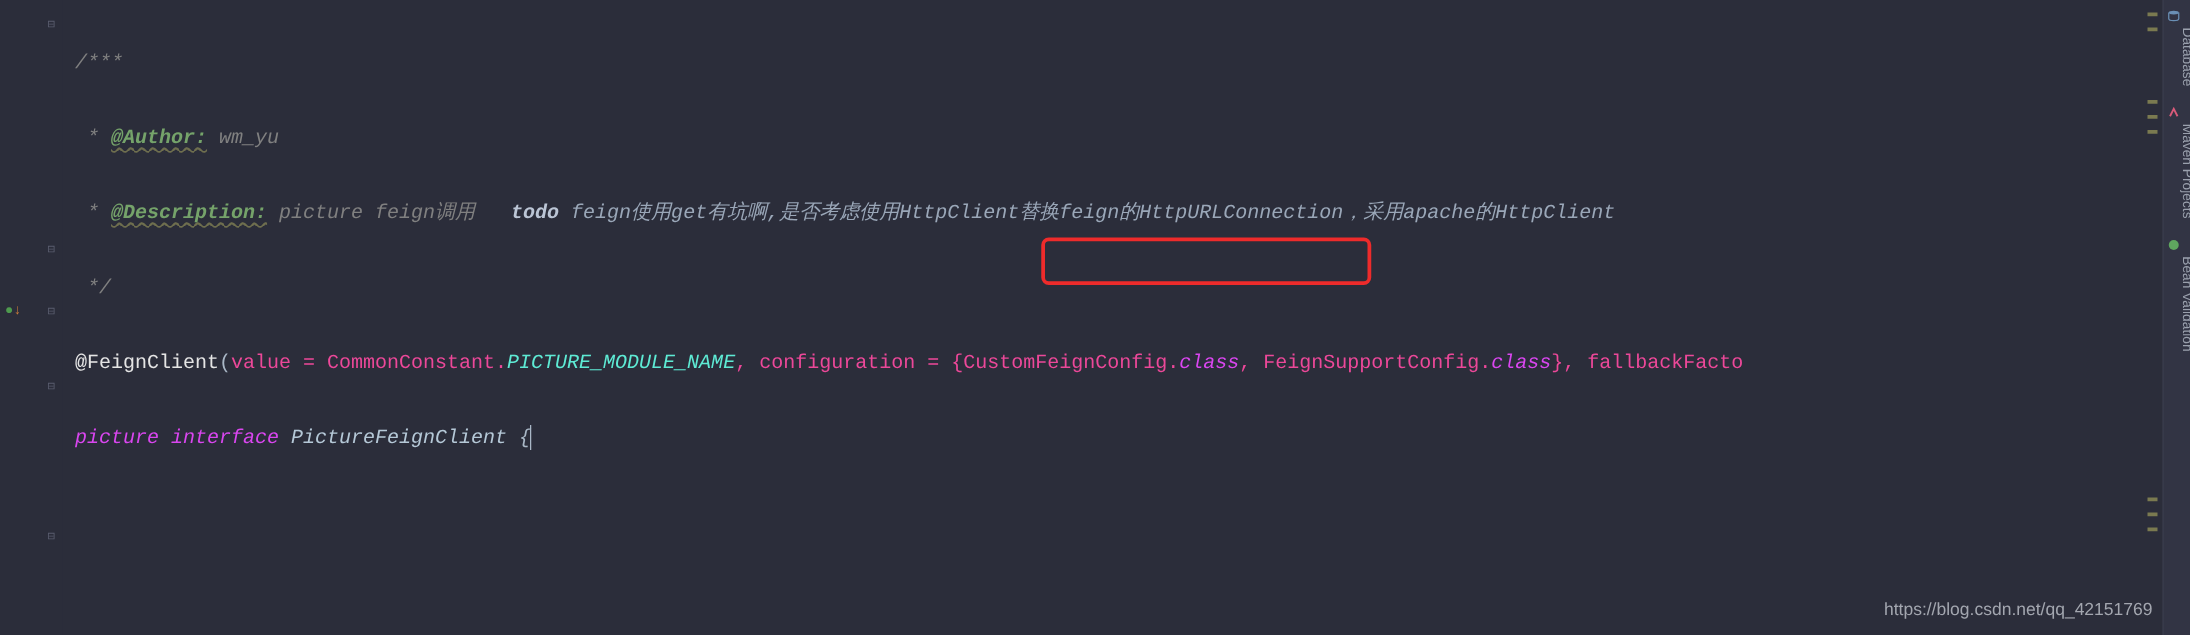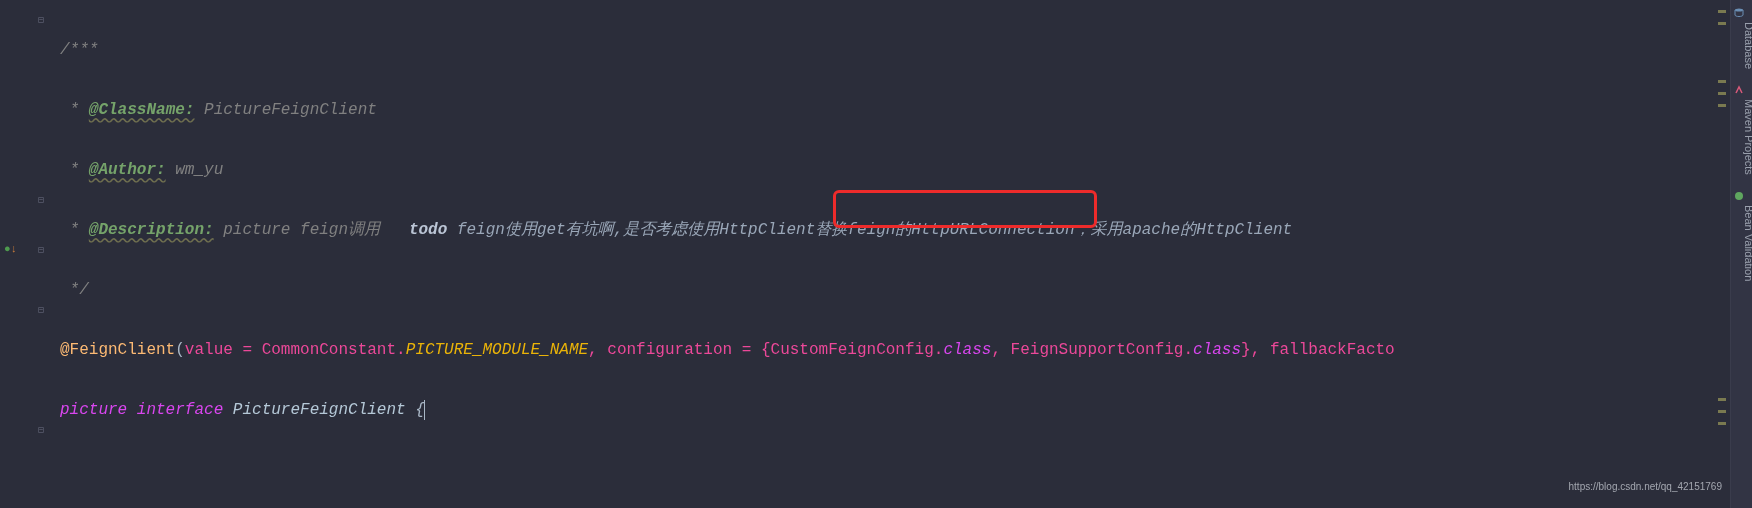--- a/index.html
+++ b/index.html
@@ -41,24 +41,24 @@
   top: 5px;
   white-space: pre;
   font-style: italic;
 }
 .line { height: 30px; display: block; }
 .c-comment { color: #808080; }
 .c-doctag { color: #75a36a; font-weight: bold; text-decoration: underline wavy #6e6e4e; text-underline-offset: 3px; }
 .c-docval { color: #808080; font-style: italic; }
 .c-todo { color: #bbc5d5; font-weight: bold; font-style: italic; }
 .c-todotext { color: #9aa7b8; font-style: italic; }
-.c-anno { color: #fdba74; font-style: normal; }
+.c-anno { color: #e5e5e5; font-style: normal; }
 .c-paren { color: #a9b7c6; font-style: normal; }
 .c-ident { color: #ec4899; font-style: normal; }
-.c-const { color: #eab308; font-style: italic; }
+.c-const { color: #5eead4; font-style: italic; }
 .c-keyword { color: #d946ef; font-style: italic; }
 .c-class { color: #b5c8d7; font-style: italic; }
 .c-brace { color: #a9b7c6; font-style: italic; }
 .caret {
   display: inline-block;
   width: 1px;
   height: 20px;
   background: #a9b7c6;
   vertical-align: middle;
   margin-left: -1px;
@@ -105,21 +105,21 @@
   top: 0;
   width: 10px;
   height: 100%;
 }
 .mark { position: absolute; right: 2px; width: 8px; height: 3px; background: #7a7a50; }
 .watermark {
   position: absolute;
   right: 30px;
   bottom: 6px;
   color: #b8bcc4;
-  font-size: 10px;
+  font-size: 14px;
   font-family: sans-serif;
   font-style: normal;
   opacity: 0.85;
 }
 </style>
 </head>
 <body>
 
 <div class="gutter">
   <span class="fold" style="top:6px">⊟</span>
@@ -127,21 +127,20 @@
   <span class="fold" style="top:236px">⊟</span>
   <span class="fold" style="top:296px">⊟</span>
   <span class="fold" style="top:416px">⊟</span>
   <span class="icon-marker">
     <span style="color:#4e9a4e">●</span><span style="color:#c97b3a">↓</span>
   </span>
 </div>
 
 <div class="code">
 <span class="line"><span class="c-comment">/***</span></span>
-<span class="line"><span class="c-comment"> * </span><span class="c-doctag">@ClassName:</span><span class="c-docval"> PictureFeignClient</span></span>
 <span class="line"><span class="c-comment"> * </span><span class="c-doctag">@Author:</span><span class="c-docval"> wm_yu</span></span>
 <span class="line"><span class="c-comment"> * </span><span class="c-doctag">@Description:</span><span class="c-docval"> picture feign调用   </span><span class="c-todo">todo </span><span class="c-todotext">feign使用get有坑啊,是否考虑使用HttpClient替换feign的HttpURLConnection，采用apache的HttpClient</span></span>
 <span class="line"><span class="c-comment"> */</span></span>
 <span class="line" style="font-style:normal"><span class="c-anno">@FeignClient</span><span class="c-paren">(</span><span class="c-ident">value = CommonConstant</span><span class="c-ident">.</span><span class="c-const">PICTURE_MODULE_NAME</span><span class="c-ident">, configuration = </span><span class="c-ident">{</span><span class="c-ident">CustomFeignConfig</span><span class="c-ident">.</span><span class="c-keyword">class</span><span class="c-ident">, FeignSupportConfig</span><span class="c-ident">.</span><span class="c-keyword">class</span><span class="c-ident">}</span><span class="c-ident">, fallbackFacto</span></span>
 <span class="line"><span class="c-keyword">picture interface </span><span class="c-class">PictureFeignClient </span><span class="c-brace">{</span><span class="caret"></span></span>
 
 
 
 
 

